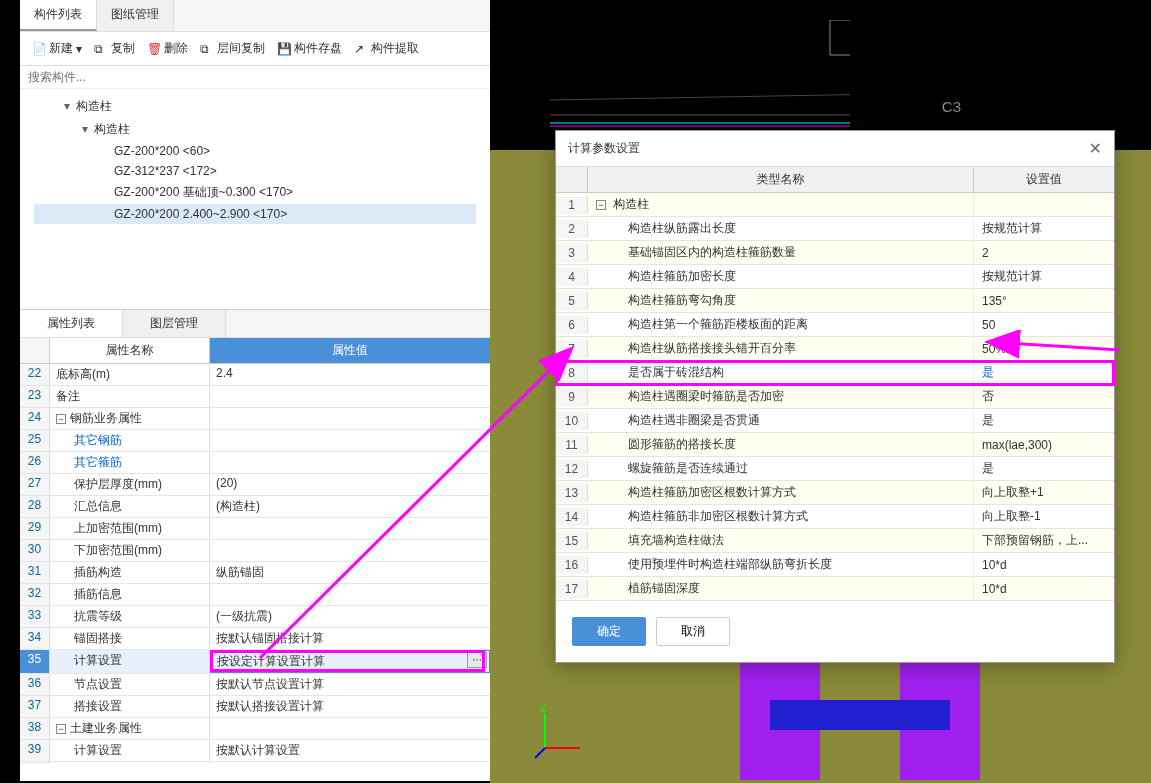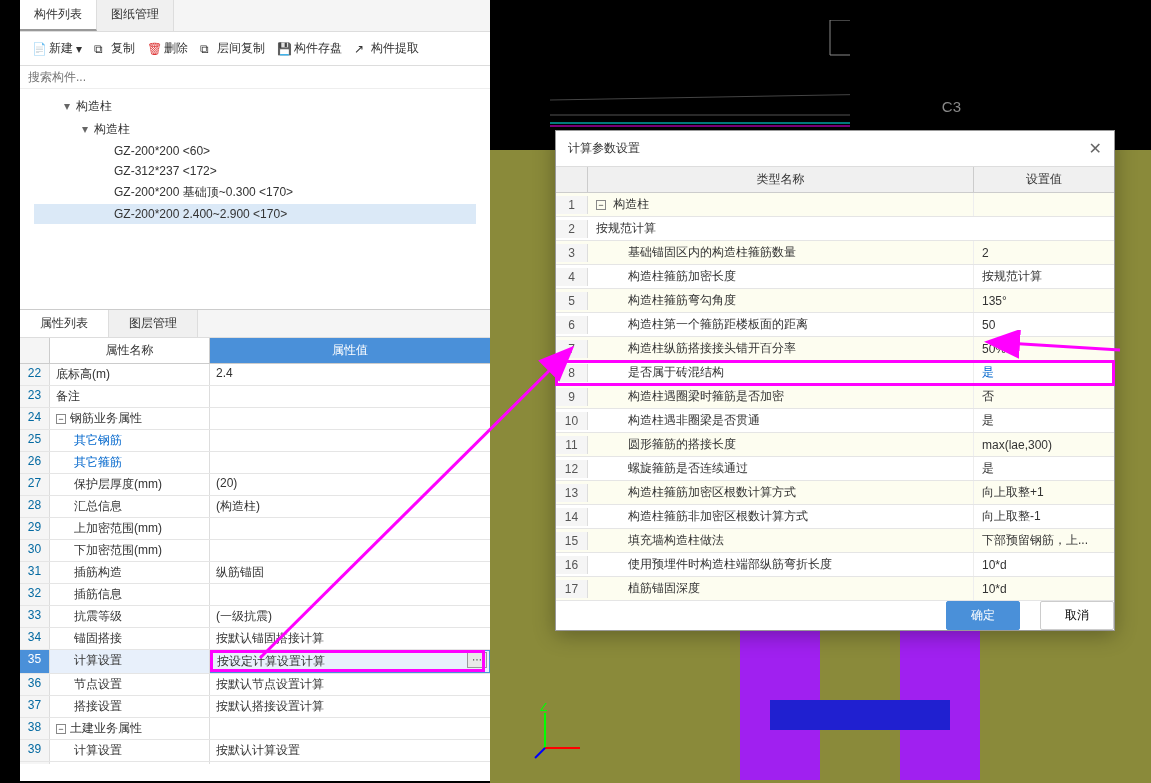--- a/index.html
+++ b/index.html
@@ -14,21 +14,21 @@
 .search-box{width:100%;padding:4px 8px;border:none;border-bottom:1px solid #eee;color:#0c4a6e}
 .tree{padding:6px 14px;height:220px;overflow:auto}
 .tree-item{padding:3px 8px;cursor:pointer}
 .tree-item.l0{padding-left:30px}
 .tree-item.l1{padding-left:48px}
 .tree-item.l2{padding-left:80px}
 .tree-item.selected{background:#dbe9f7}
 .caret{display:inline-block;width:8px;margin-right:4px;color:#666}
 .prop-section{border-top:1px solid #ccc}
 .prop-tabs{display:flex;background:#f5f5f5;border-bottom:1px solid #ddd}
-.prop-tab{padding:5px 20px;background:#f0f0f0;border-right:1px solid #ddd}
+.prop-tab{padding:5px 27px;background:#f0f0f0;border-right:1px solid #ddd}
 .prop-tab.active{background:#fff}
 .prop-header{display:flex;background:#fff;border-bottom:1px solid #ccc}
 .prop-header .ph1{width:190px;text-align:center;padding:4px;border-right:1px solid #ccc}
 .prop-header .ph2{flex:1;text-align:center;padding:4px;background:#4a90d9;color:#fff}
 .prop-table{height:400px;overflow:auto}
 .prop-row{display:flex;border-bottom:1px solid #e5e5e5;min-height:20px}
 .prop-row.sel{background:#e8f0fb}
 .prop-num{width:30px;text-align:center;padding:2px;background:#f5f5f5;border-right:1px solid #ddd;color:#0369a1}
 .prop-num.sel{background:#4a90d9;color:#fff}
 .prop-name{width:160px;padding:2px 6px;border-right:1px solid #ddd}
@@ -55,21 +55,21 @@
 .dlg-col-name{flex:1;text-align:center;padding:4px;border-right:1px solid #ccc}
 .dlg-col-val{width:140px;text-align:center;padding:4px}
 .dlg-row{display:flex;border-bottom:1px solid #e5e5e5;min-height:20px;align-items:center}
 .dlg-row:nth-child(odd){background:#fdfdf0}
 .dlg-row .num{width:32px;text-align:center;background:#f5f5f5;border-right:1px solid #ddd;padding:2px;color:#555}
 .dlg-row .nm{flex:1;padding:3px 8px;border-right:1px solid #eee}
 .dlg-row .nm.indent{padding-left:40px}
 .dlg-row .vl{width:140px;padding:3px 8px}
 .dlg-row.hl{outline:3px solid magenta;outline-offset:-2px}
 .dlg-row.hl .vl{color:#0066cc}
-.dlg-footer{padding:0;display:flex;justify-content:flex-end;gap:20px}
+.dlg-footer{padding:16px;display:flex;gap:10px}
 .btn{padding:5px 24px;border:1px solid #ccc;background:#fff;cursor:pointer;border-radius:2px}
 .btn.primary{background:#4a90d9;color:#fff;border-color:#4a90d9}
 
 .arrow-ann{position:absolute;pointer-events:none;z-index:100}
 .prop-highlight{position:absolute;border:3px solid magenta;pointer-events:none;z-index:50}
 </style>
 </head>
 <body>
 
 <div class="left-panel">
@@ -251,20 +251,21 @@
     <div class="dlg-col-val">设置值</div>
   </div>
   <div id="dlg-body">
       <div class="dlg-row">
         <div class="num">1</div>
         <div class="nm"><span class="expand-box">−</span> 构造柱</div>
         <div class="vl"></div>
       </div>
       <div class="dlg-row">
         <div class="num">2</div>
+        <div class="nm indent">构造柱纵筋露出长度</div>
         <div class="vl">按规范计算</div>
       </div>
       <div class="dlg-row">
         <div class="num">3</div>
         <div class="nm indent">基础锚固区内的构造柱箍筋数量</div>
         <div class="vl">2</div>
       </div>
       <div class="dlg-row">
         <div class="num">4</div>
         <div class="nm indent">构造柱箍筋加密长度</div>

